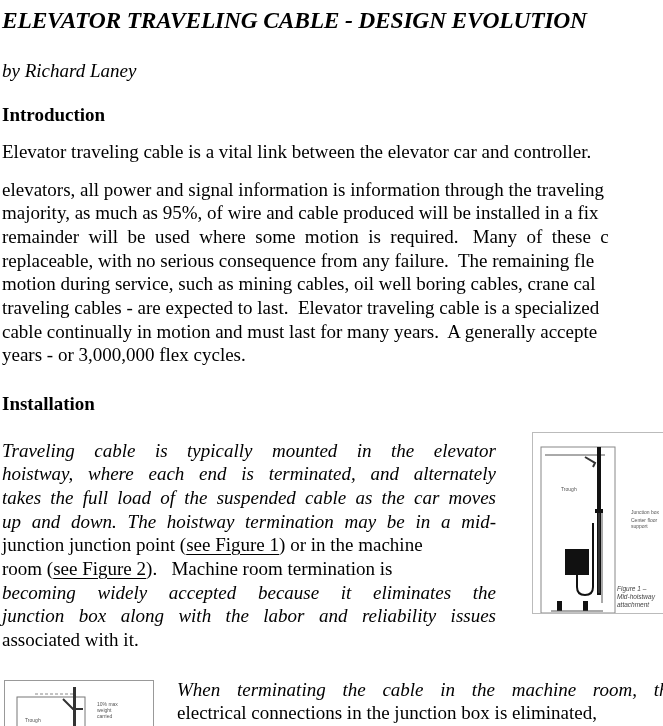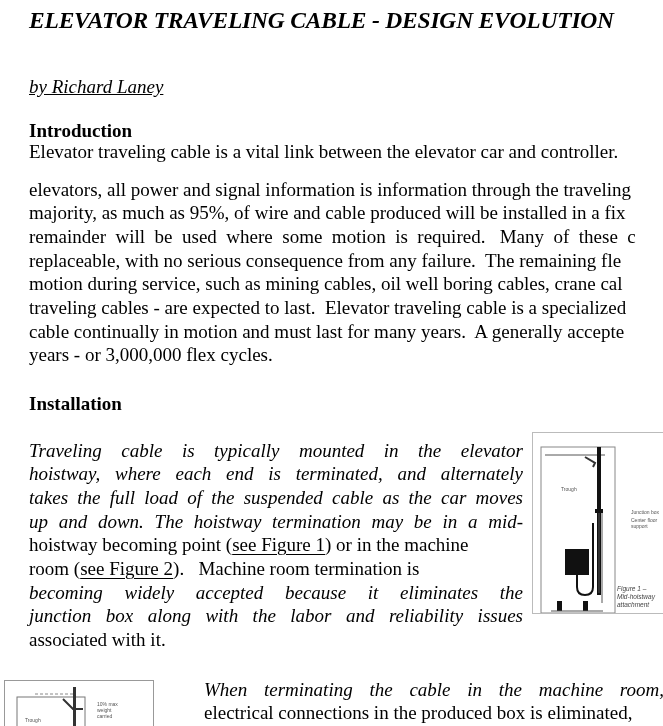--- a/index.html
+++ b/index.html
@@ -1,25 +1,25 @@
 <!DOCTYPE html>
 <html><head>
   <meta charset="utf-8">
   <style>
     html, body { margin: 0; padding: 0; background: #ffffff; }
     body {
       width: 663px; height: 726px; overflow: hidden; position: relative;
       font-family: "Liberation Serif", "DejaVu Serif", serif; color: #000;
     }
-    .abs { position: absolute; white-space: nowrap; margin-left: 27px; }
+    .abs { position: absolute; white-space: nowrap; }
     .title {
       left: 2px; top: 7px; font-size: 23.5px; font-weight: bold; font-style: italic;
       letter-spacing: -0.2px;
     }
-    .byline { left: 2px; top: 76px; font-size: 19px; font-style: italic; text-decoration: underline; }
+    .byline { left: 2px; top: 60px; font-size: 19px; font-style: italic; }
     .h2 { font-size: 19px; font-weight: bold; left: 2px; }
     .line { font-size: 19px; left: 2px; line-height: 24px; }
     .just { display: block; text-align: justify; text-align-last: justify; width: 494px; font-style: italic; }
     .link { text-decoration: underline; text-underline-offset: 3px; }
     .fig1 {
       position: absolute; left: 532px; top: 432px; width: 140px; height: 180px;
       border: 1px solid #bbb; background: #fff;
     }
     .fig2 {
       position: absolute; left: 4px; top: 680px; width: 148px; height: 60px;
@@ -27,21 +27,21 @@
     }
     .figtxt { font-family: "Liberation Sans", sans-serif; font-size: 5px; color: #555; position: absolute; }
     .figcap { font-family: "Liberation Sans", sans-serif; font-size: 6.5px; font-style: italic; color: #444; position: absolute; line-height: 8px; }
   </style>
 </head>
 <body>
 
 <div class="abs title">ELEVATOR TRAVELING CABLE - DESIGN EVOLUTION</div>
 <div class="abs byline">by Richard Laney</div>
 
-<div class="abs h2" style="top:120px;">Introduction</div>
+<div class="abs h2" style="top:104px;">Introduction</div>
 
 <div>
   <div class="abs line" style="top:140px;">Elevator traveling cable is a vital link between the elevator car and controller.</div>
   <div class="abs line" style="top:178px;">elevators, all power and signal information is information through the traveling</div>
   <div class="abs line" style="top:201px;">majority, as much as 95%, of wire and cable produced will be installed in a fix</div>
   <div class="abs line" style="top:225px; white-space:pre;">remainder  will  be  used  where  some  motion  is  required.   Many  of  these  c</div>
   <div class="abs line" style="top:249px; white-space:pre;font-family:Liberation Serif, serif;">replaceable, with no serious consequence from any failure.  The remaining fle</div>
   <div class="abs line" style="top:272px;">motion during service, such as mining cables, oil well boring cables, crane cal</div>
   <div class="abs line" style="top:296px; white-space:pre;">traveling cables - are expected to last.  Elevator traveling cable is a specialized</div>
   <div class="abs line" style="top:320px; white-space:pre;">cable continually in motion and must last for many years.  A generally accepte</div>
@@ -58,21 +58,21 @@
       <span class="just">hoistway, where each end is terminated, and alternately</span>
     </div>
   <div class="abs line" style="top:486px;">
       <span class="just">takes the full load of the suspended cable as the car moves</span>
     </div>
   <div class="abs line" style="top:510px;">
       <span class="just">up and down.  The hoistway termination may be in a mid-</span>
     </div>
   <div class="abs line" style="top:533px; width:494px; display:flex; justify-content:space-between;">
     <span>
-      <span>hoistway becoming point (</span><span class="link">see Figure 1</span><span>) or in the machine</span>
+      <span>junction junction point (</span><span class="link">see Figure 1</span><span>) or in the machine</span>
     </span>
   </div>
   <div class="abs line" style="top:557px; width:494px;">
     <span style="display:flex; justify-content:space-between; width:494px;">
       <span><span>room (</span><span class="link">see Figure 2</span><span style="white-space:pre;">).   Machine room termination is</span></span>
     </span>
   </div>
   <div class="abs line" style="top:581px;">
       <span class="just">becoming widely accepted because it eliminates the</span>
     </div>
@@ -116,14 +116,14 @@
   <div class="figtxt" style="left:92px; top:20px;">10% max</div>
   <div class="figtxt" style="left:92px; top:26px;">weight</div>
   <div class="figtxt" style="left:92px; top:32px;">carried</div>
   <div class="figtxt" style="left:20px; top:36px;">Trough</div>
 </div>
 
 <div>
   <div class="abs line" style="left:177px; top:678px;">
       <span class="just" style="width:500px;">When terminating the cable in the machine room, the</span>
     </div>
-  <div class="abs line" style="left:177px; top:701px;">electrical connections in the produced box is eliminated,</div>
+  <div class="abs line" style="left:177px; top:701px;">electrical connections in the junction box is eliminated,</div>
 </div>
 
 </body></html>

